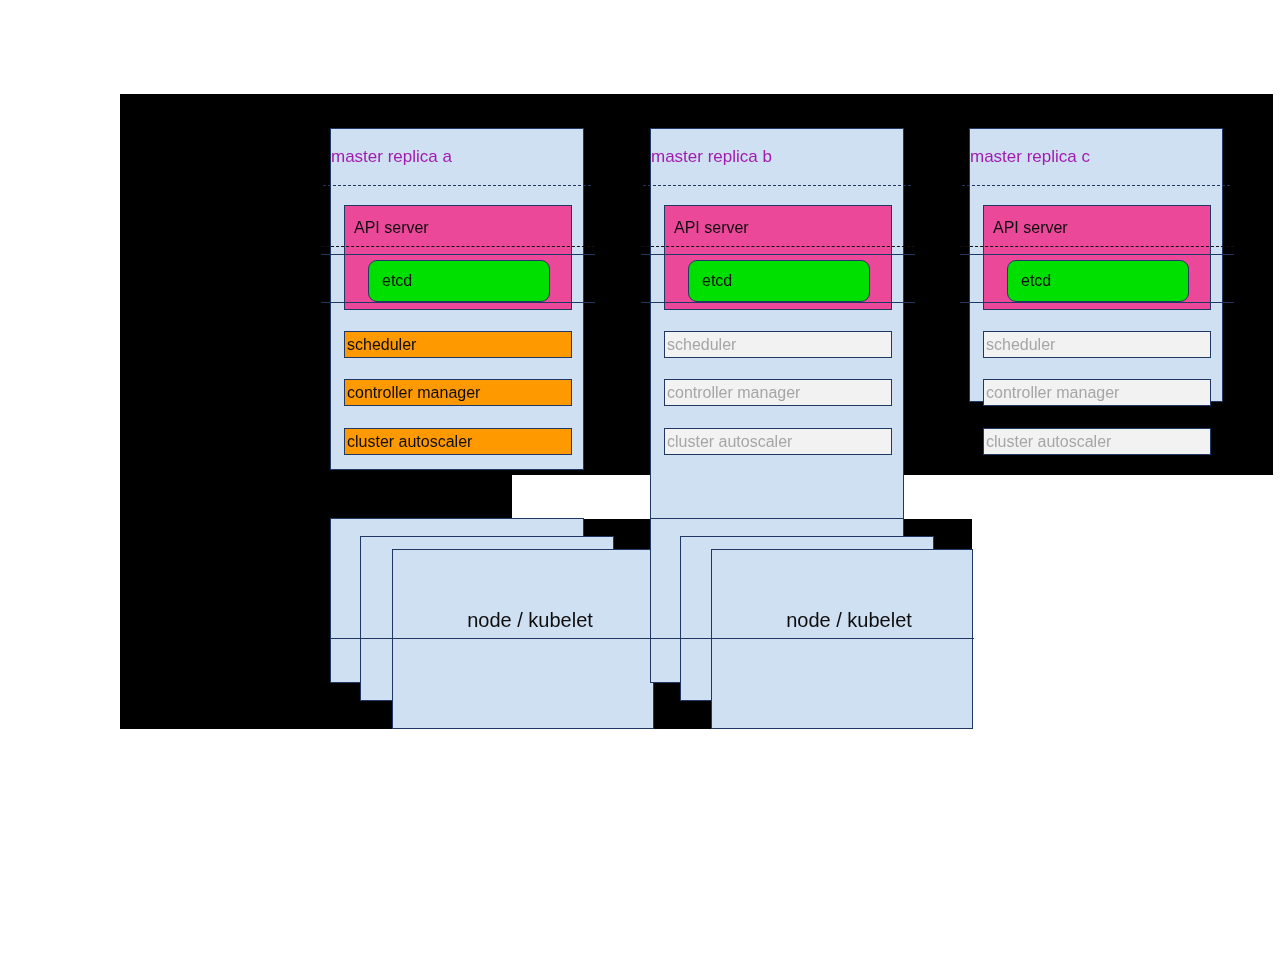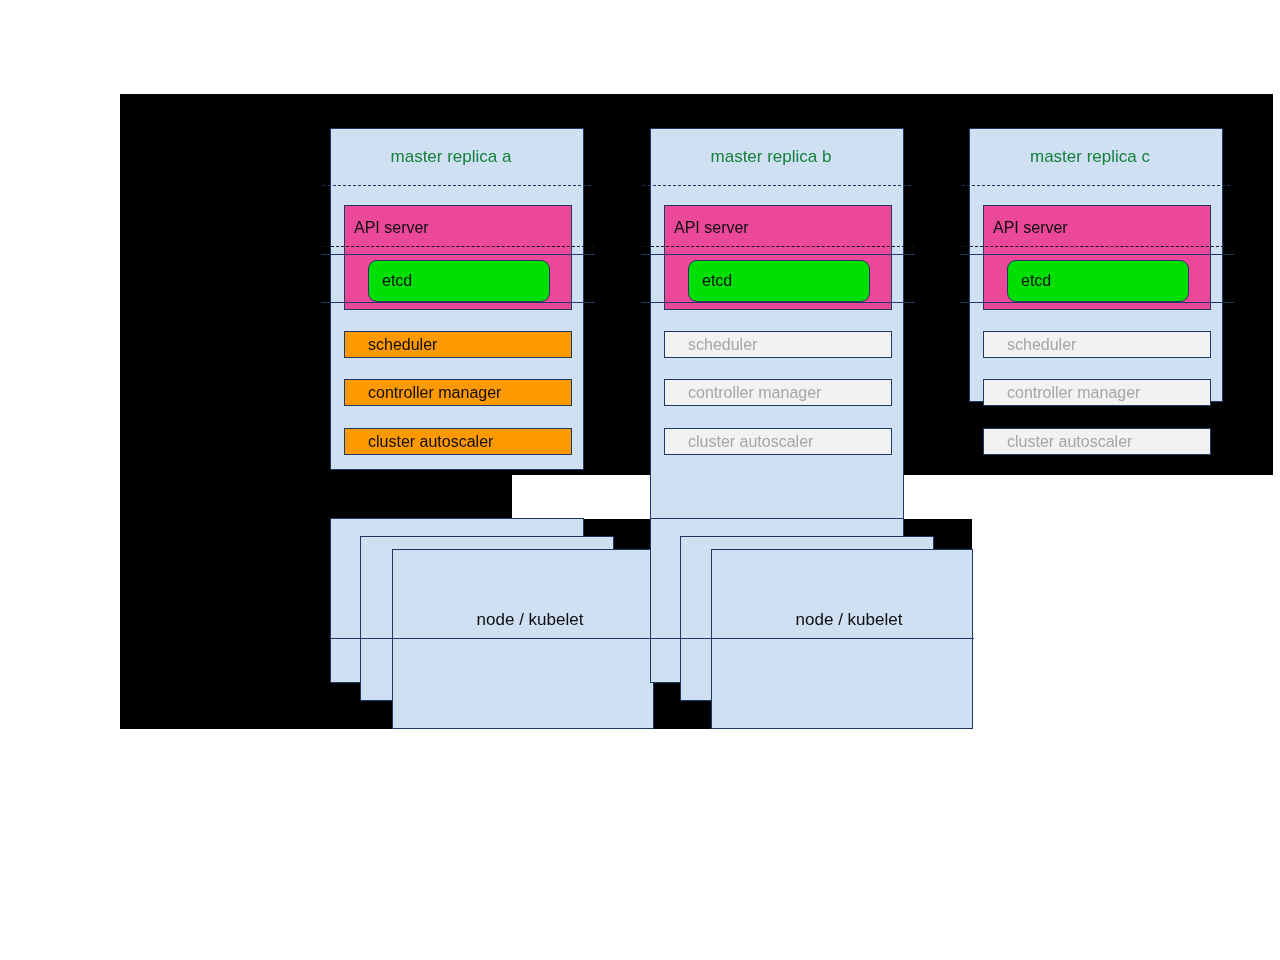--- a/index.html
+++ b/index.html
@@ -34,44 +34,43 @@
     position: absolute;
     background: #cfe0f3;
     border: 1px solid #1f3864;
     box-sizing: border-box;
   }
   .replica-title {
     position: absolute;
     left: 0;
     right: 12px;
     top: 18px;
-    text-align: center;
     font-size: 17px;
-    color: #15803d;
+    color: #a21caf;
     line-height: 20px;
   }
   .replica-divider {
     position: absolute;
     left: -8px;
     right: -8px;
     border-top: 1px dashed #1f3864;
     height: 0;
   }
 
   
   .comp {
     position: absolute;
     box-sizing: border-box;
     border: 1px solid #1f3864;
     font-size: 16px;
     line-height: 1;
     color: #0d0d0d;
     display: flex;
     align-items: center;
-    padding-left: 23px;
+    padding-left: 2px;
   }
   .comp.active {
     background: #ff9900;
     color: #0d0d0d;
   }
   .comp.inactive {
     background: #f2f2f2;
     color: #a6a6a6;
   }
 
@@ -124,21 +123,21 @@
     position: absolute;
     box-sizing: border-box;
     background: #cfe0f3;
     border: 1px solid #1f3864;
   }
   .node-label {
     position: absolute;
     left: 14px; right: 0;
     top: 60px;
     text-align: center;
-    font-size: 17px;
+    font-size: 20px;
     color: #0d0d0d;
     line-height: 20px;
   }
   .node-rule {
     position: absolute;
     height: 0;
     border-top: 1px solid #1f3864;
   }
 </style>
 </head>

